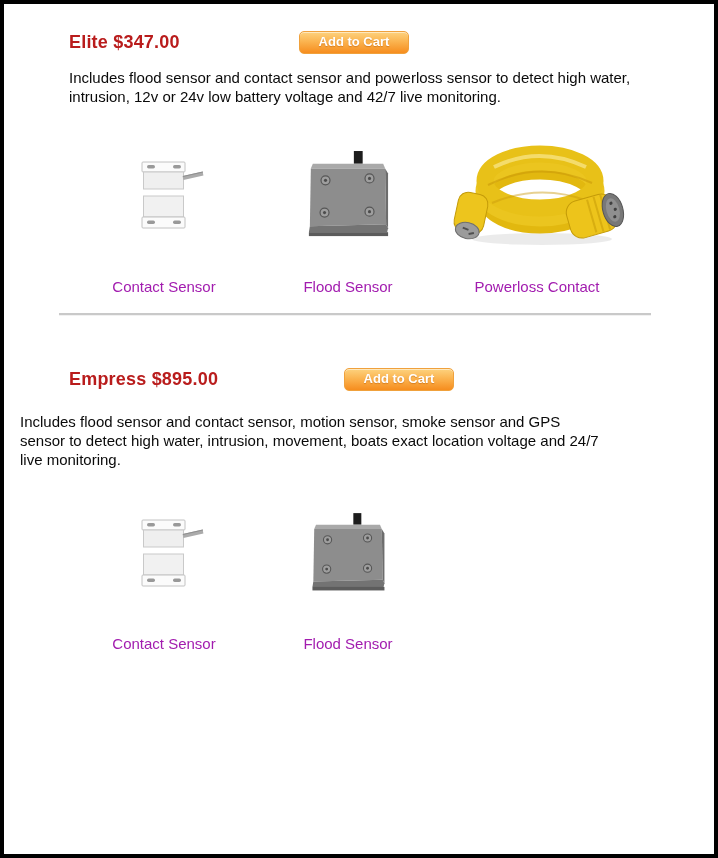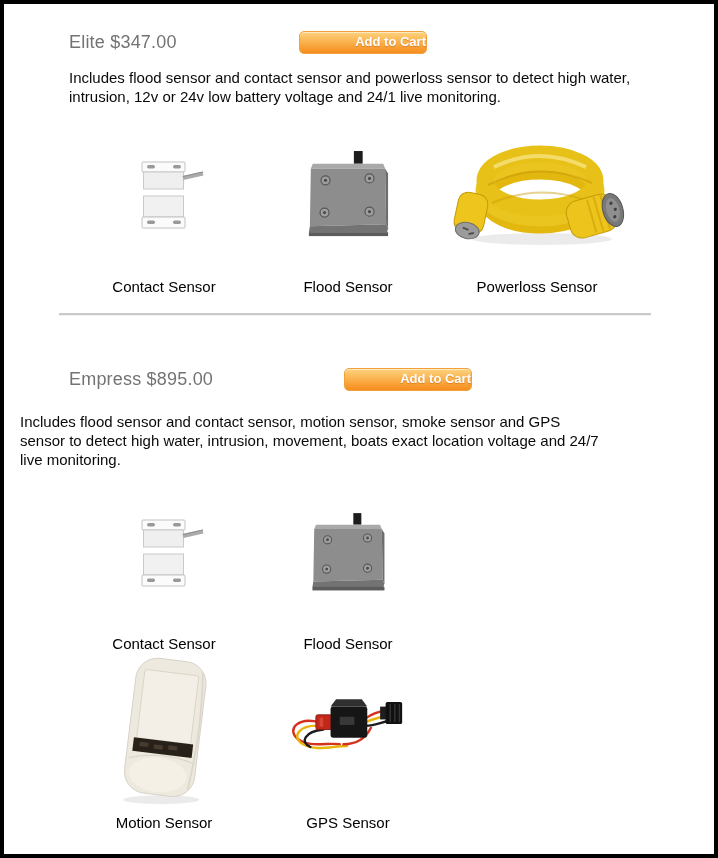--- a/index.html
+++ b/index.html
@@ -4,42 +4,42 @@
 <style>
   * { margin:0; padding:0; box-sizing:border-box; }
   body { background:#ffffff; font-family:"Liberation Sans", sans-serif; }
   .page {
     position:relative; width:718px; height:858px;
     border:4px solid #000; background:#fff; overflow:hidden;
   }
   .section-header { display:flex; align-items:center; margin-left:65px; height:24px; }
   #s1-header { margin-top:26px; }
   #s2-header { margin-top:52px;gap:45px; }
-  .price { font-size:18px; color:#737373; width:230px; letter-spacing:0.2px; }
+  .price { font-size:18px; color:#b91c1c; width:230px; letter-spacing:0.2px;font-weight:bold; }
   .btn-add {
-    width:128px; height:23px; border:1px solid #F0A13C; border-radius:5px;
+    width:110px; height:23px; border:1px solid #F0A13C; border-radius:5px;
     background:linear-gradient(#FDD27E 0%, #FBB450 45%, #F68D1E 100%);
     color:#fff; font-weight:bold; font-size:13px; font-family:"Liberation Sans", sans-serif;
     text-shadow:0 1px 1px rgba(175,85,0,0.45);
     box-shadow:inset 0 1px 0 rgba(255,255,255,0.5);
-    cursor:pointer; line-height:20px;text-align:right;
+    cursor:pointer; line-height:20px;
   }
   .desc { margin:14px 0 0 65px; width:585px; font-size:15px; line-height:19px; color:#0a0a0a; }
   #s2-desc { margin-top:21px;margin-left:16px; }
   .grid3 { display:grid; grid-template-columns:190px 178px 200px; margin-left:65px; }
   .grid2 { display:grid; grid-template-columns:190px 178px; margin-left:65px; }
   #s1-products { margin-top:34px; }
   #s2-products-a { margin-top:11px; }
   #s2-products-b { margin-top:2px; }
   .cell { display:flex; flex-direction:column; align-items:center; }
   .imgwrap { display:flex; align-items:center; justify-content:center; }
   #s1-products .imgwrap { height:112px; }
   #s2-products-a .imgwrap { height:148px; }
   #s2-products-b .imgwrap { height:152px; }
-  .plabel { font-size:15px; color:#000000; white-space:nowrap; }
+  .plabel { font-size:15px; color:#a21caf; white-space:nowrap; }
   #s1-products .plabel { margin-top:26px; }
   #s2-products-a .plabel { margin-top:7px; }
   #s2-products-b .plabel { margin-top:8px; }
   .divider { margin:18px 0 0 55px; width:592px; height:2px; background:#C9C9C9; box-shadow:0 1px 0 #f1f1f1; }
   .hidden-defs { position:absolute; width:0; height:0; overflow:hidden; }
 </style>
 </head>
 <body>
 
 <svg class="hidden-defs" aria-hidden="true">
@@ -154,21 +154,21 @@
   </defs>
 </svg>
 
 <div class="page">
 
   <div class="section-header" id="s1-header">
     <div class="price">Elite $347.00</div>
     <button class="btn-add">Add to Cart</button>
   </div>
 
-  <p class="desc">Includes flood sensor and contact sensor and powerloss sensor to detect high water, intrusion, 12v or 24v low battery voltage and 24/1 live monitoring.</p>
+  <p class="desc">Includes flood sensor and contact sensor and powerloss sensor to detect high water, intrusion, 12v or 24v low battery voltage and 42/7 live monitoring.</p>
 
   <div class="grid3" id="s1-products">
     <div class="cell">
       <div class="imgwrap">
         <svg width="84" height="84">
             <use href="#sym-contact"></use>
           </svg>
       </div>
       <div class="plabel">Contact Sensor</div>
     </div>
@@ -179,21 +179,21 @@
           </svg>
       </div>
       <div class="plabel">Flood Sensor</div>
     </div>
     <div class="cell">
       <div class="imgwrap">
         <svg width="190" height="115">
             <use href="#sym-powerloss"></use>
           </svg>
       </div>
-      <div class="plabel">Powerloss Sensor</div>
+      <div class="plabel">Powerloss Contact</div>
     </div>
   </div>
 
   <div class="divider"></div>
 
   <div class="section-header" id="s2-header">
     <div class="price">Empress $895.00</div>
     <button class="btn-add">Add to Cart</button>
   </div>
 
@@ -211,32 +211,14 @@
     <div class="cell">
       <div class="imgwrap">
         <svg width="80" height="84">
             <use href="#sym-flood"></use>
           </svg>
       </div>
       <div class="plabel">Flood Sensor</div>
     </div>
   </div>
 
-  <div class="grid2" id="s2-products-b">
-    <div class="cell">
-      <div class="imgwrap">
-        <svg width="138" height="152">
-            <use href="#sym-motion"></use>
-          </svg>
-      </div>
-      <div class="plabel">Motion Sensor</div>
-    </div>
-    <div class="cell">
-      <div class="imgwrap">
-        <svg width="140" height="78">
-            <use href="#sym-gps"></use>
-          </svg>
-      </div>
-      <div class="plabel">GPS Sensor</div>
-    </div>
-  </div>
 
 </div>
 
 </body></html>

